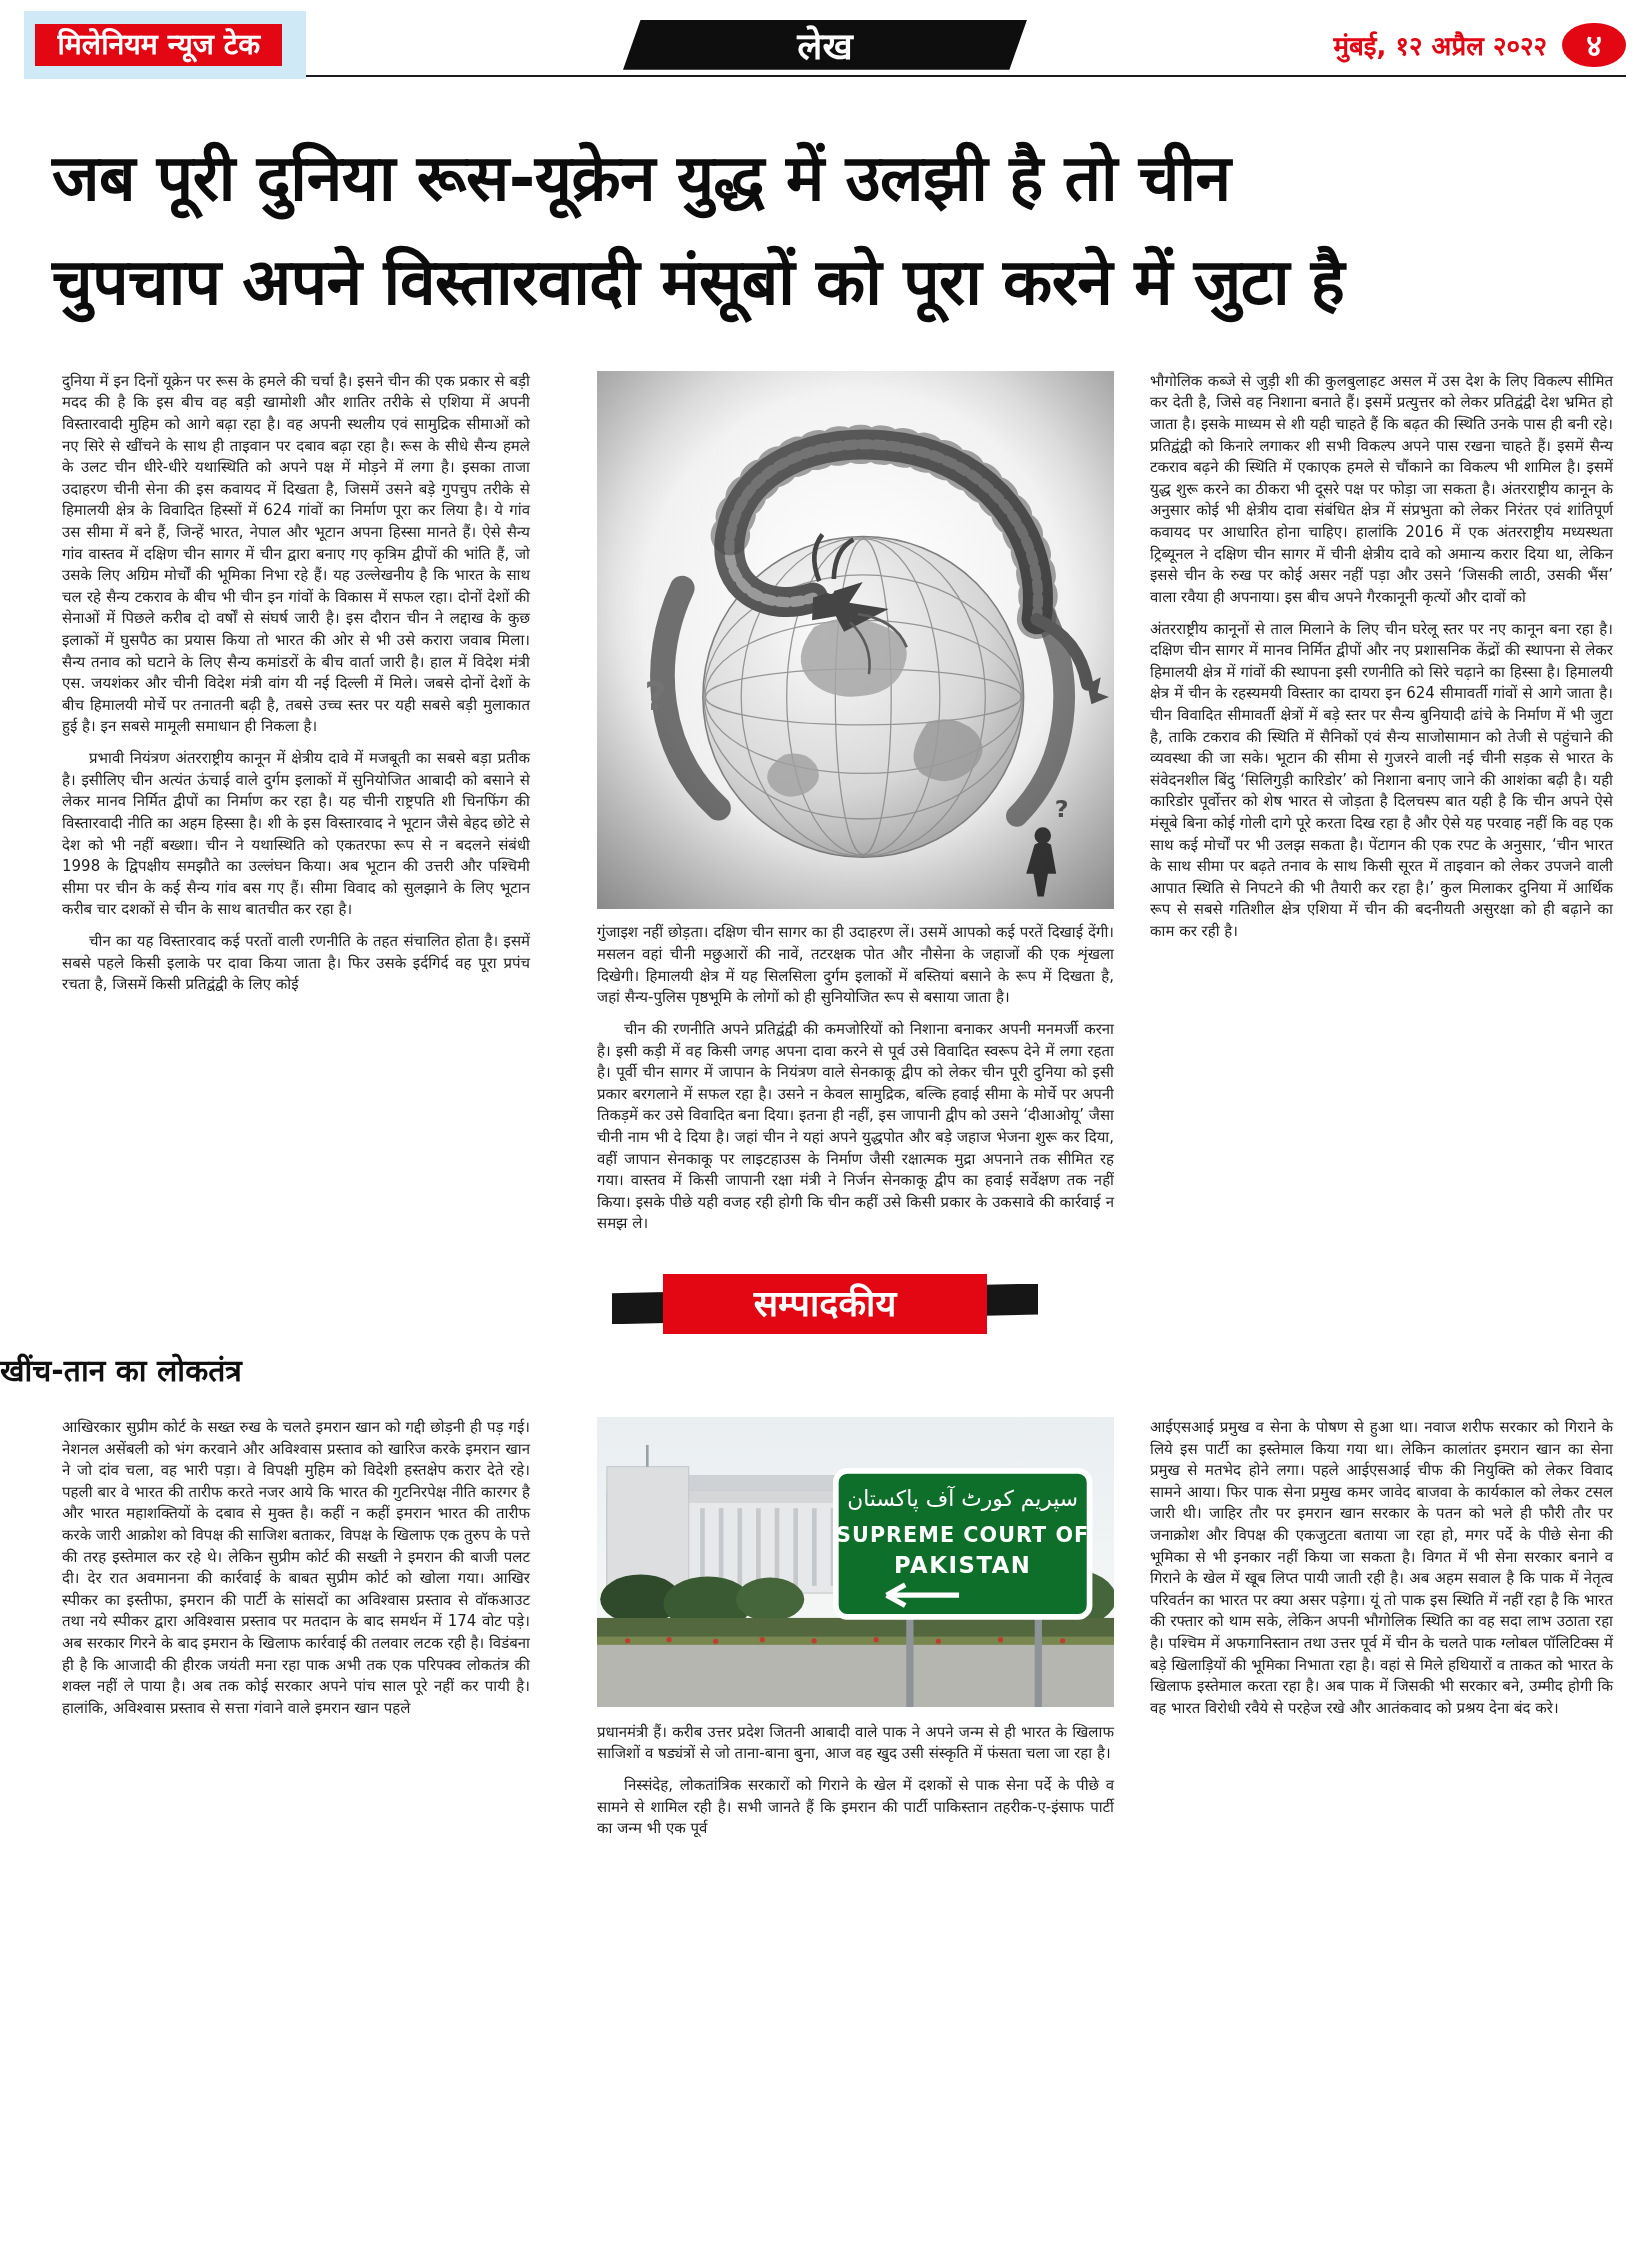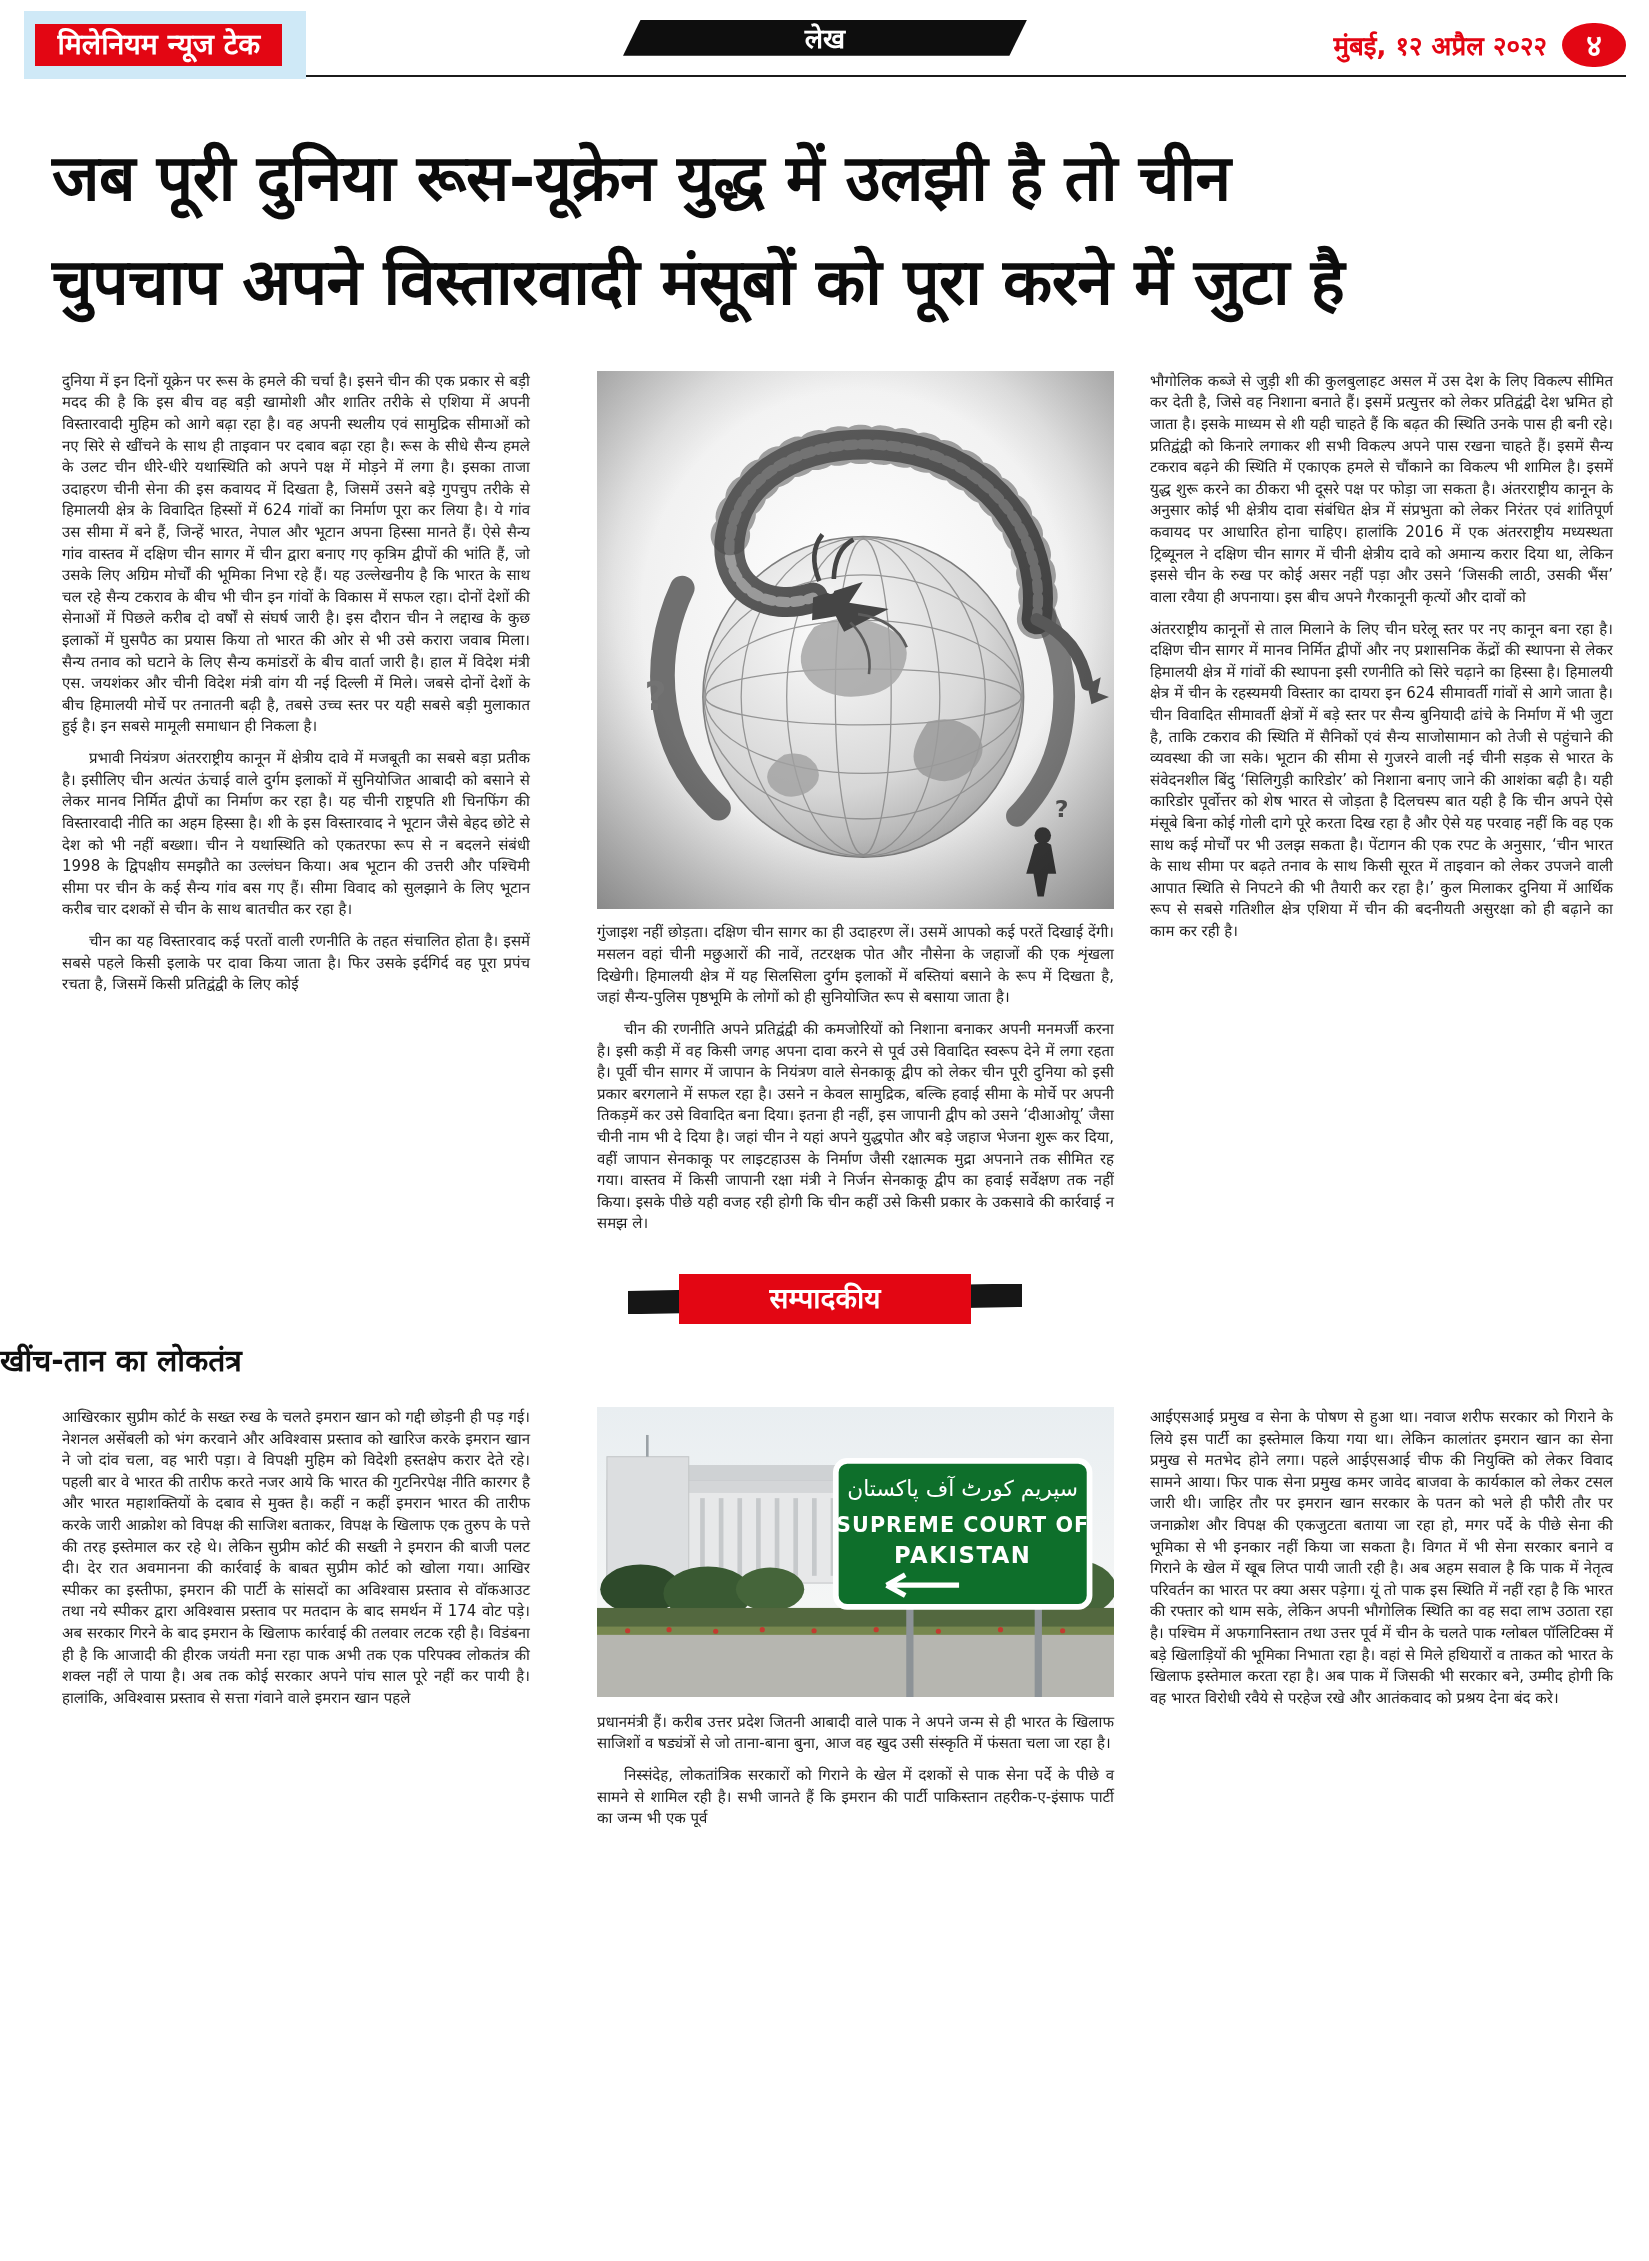--- a/index.html
+++ b/index.html
@@ -9,22 +9,22 @@
     background: #ffffff;
     font-family: "DejaVu Sans", "Liberation Sans", sans-serif;
     color: #1c1c1c;
   }
   .page { box-sizing: border-box; width: 1650px; height: 2261px; padding-top: 19.7px; }
 
   
   .masthead { position: relative; margin: 0 24px; height: 50px; display: flex; align-items: center; }
   .brand-strip { background: #cfe9f7; height: 68px; display: flex; align-items: center; padding: 0 24px 0 11.4px; }
   .brand-box { background: #e30613; color: #fff; font-weight: 700; font-size: 28.5px; line-height: 1.1; padding: 5.2px 22px; white-space: nowrap; }
-  .section-box { position: absolute; left: 50%; transform: translateX(-50%); top: 0; height: 36px; width: 404px;
-    background: #0e0e0e; color: #fff; font-weight: 700; font-size: 27px; display: flex; align-items: center; justify-content: center;
+  .section-box { position: absolute; left: 50%; transform: translateX(-50%); top: 0; height: 50px; width: 404px;
+    background: #0e0e0e; color: #fff; font-weight: 700; font-size: 37px; display: flex; align-items: center; justify-content: center;
     clip-path: polygon(17.6px 0, 100% 0, calc(100% - 17.6px) 100%, 0 100%); }
   .masthead-right { margin-left: auto; display: flex; align-items: center; gap: 15px; }
   .dateline { color: #e30613; font-weight: 700; font-size: 26px; white-space: nowrap; }
   .page-badge { background: #e30613; color: #fff; font-weight: 700; font-size: 30px; width: 64px; height: 44px;
     display: flex; align-items: center; justify-content: center; border-radius: 32px / 23px; }
   .masthead-rule { height: 2.6px; background: #1b1b1b; margin: 5.2px 24px 0; }
 
   
   .lead-headline { text-align: left; font-weight: 800; color: #0c0c0c; font-size: 64px; line-height: 1.62; margin: 50px 52px 36px; letter-spacing: -0.5px; }
 
@@ -38,21 +38,21 @@
   .body-text p.flush { text-indent: 0; }
 
   .illustration-svg { width: 100%; height: 538px; display: block; margin: 0 0 13.5px; }
   .photo-svg { width: 100%; height: 290px; display: block; margin: 0 0 14.5px; }
 
   
   .edit-banner-row { text-align: center; margin: 29px 0 3.1px; }
   .banner-wrap { position: relative; display: inline-block; }
   .banner-ribbon { position: absolute; top: 9.3px; bottom: 9.3px; left: -51px; right: -51px; background: #161616;
     clip-path: polygon(0 24%, 100% 0, 100% 76%, 0 100%); }
-  .banner-red { position: relative; background: #e30613; color: #ffffff; font-size: 28px; font-weight: 700; padding: 7.2px 91px; line-height: 1.25; }
+  .banner-red { position: relative; background: #e30613; color: #ffffff; font-size: 36px; font-weight: 700; padding: 7.2px 91px; line-height: 1.25; }
   .edit-headline { font-size: 30px; font-weight: 700; color: #101010; margin: 15.5px 0 27px; }
 </style>
 </head>
 <body>
 
 <div class="page">
 
   <div class="masthead">
     <div class="brand-strip">
       <div class="brand-box">मिलेनियम न्यूज टेक</div>

